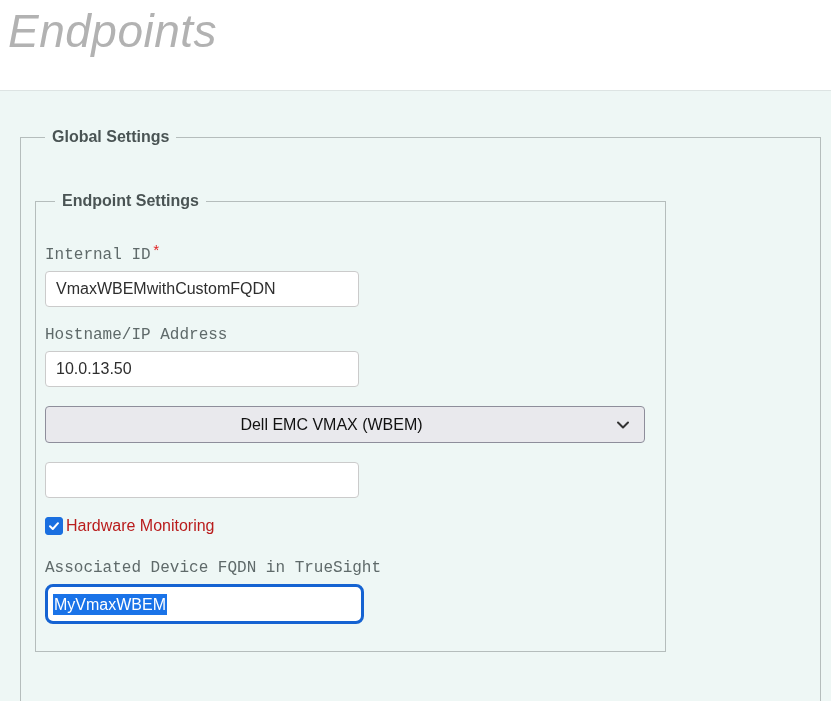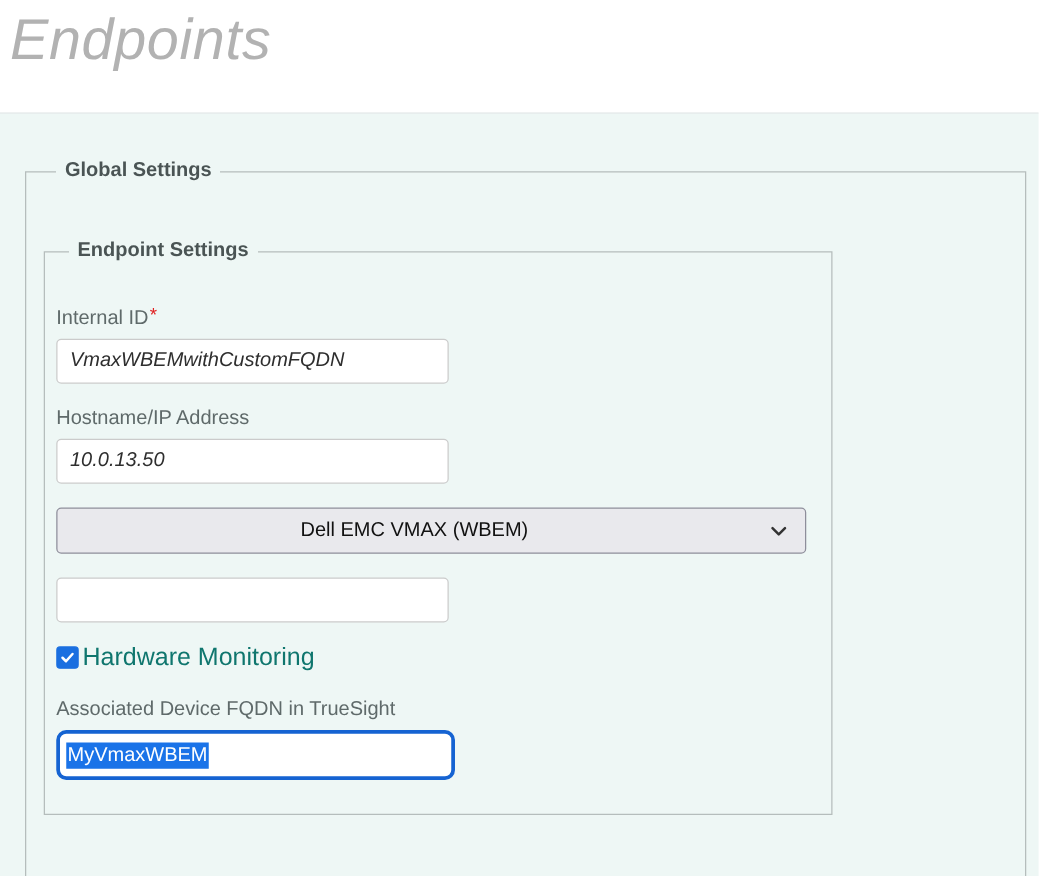--- a/index.html
+++ b/index.html
@@ -56,41 +56,41 @@
   }
 
   
   .field { margin-bottom: 19px; }
   .field-label {
     display: block;
     font-size: 16px;
     color: #5f6a6a;
     margin-bottom: 7px;
     line-height: 18px;
+    font-family: Liberation Mono, monospace;
   }
   .required-marker {
     color: #e02020;
     font-size: 15px;
     vertical-align: top;
     line-height: 14px;
     margin-left: 1px;
   }
 
   input.text-input {
     width: 314px;
     height: 36px;
     border: 1px solid #cbcbcb;
     border-radius: 4px;
     background: #ffffff;
     padding: 0 10px;
     font-size: 16px;
     color: #2e2e2e;
     font-family: "Liberation Sans", sans-serif;
     outline: none;
-    font-style: italic;
   }
 
   
   .select-wrap { position: relative; width: 600px; }
   select.adapter-select {
     width: 600px;
     height: 37px;
     appearance: none;
     -webkit-appearance: none;
     background: #e9e9ed;
@@ -123,22 +123,22 @@
     background: #ffffff;
     display: inline-flex;
     align-items: center;
     justify-content: center;
     flex: 0 0 auto;
   }
   .checkbox.checked { background: #1a6fe0; }
   .checkbox .checkmark-icon { display: none; }
   .checkbox.checked .checkmark-icon { display: block; }
   .checkbox-label {
-    font-size: 20px;
-    color: #0f766e;
+    font-size: 16px;
+    color: #b91c1c;
     margin-left: 3px;
     line-height: 18px;
   }
 
   
   .focused-input {
     width: 319px;
     height: 40px;
     background: #ffffff;
     border: 3px solid #1563d2;

